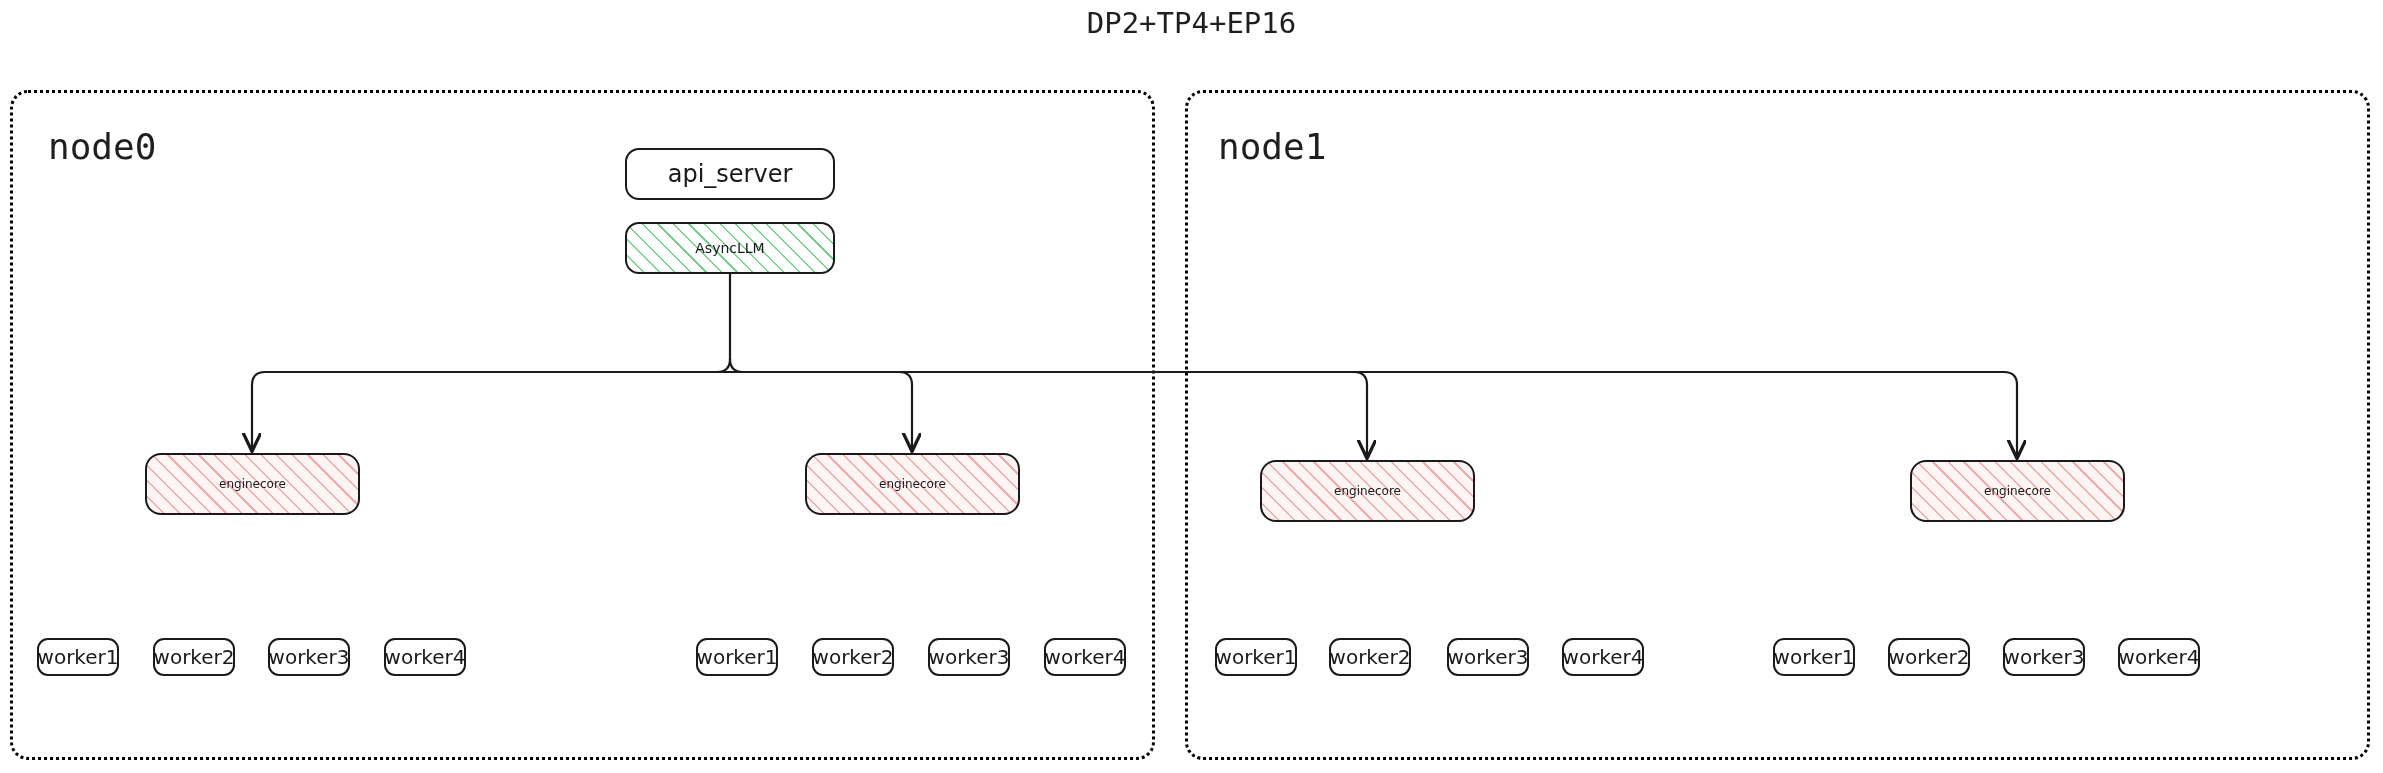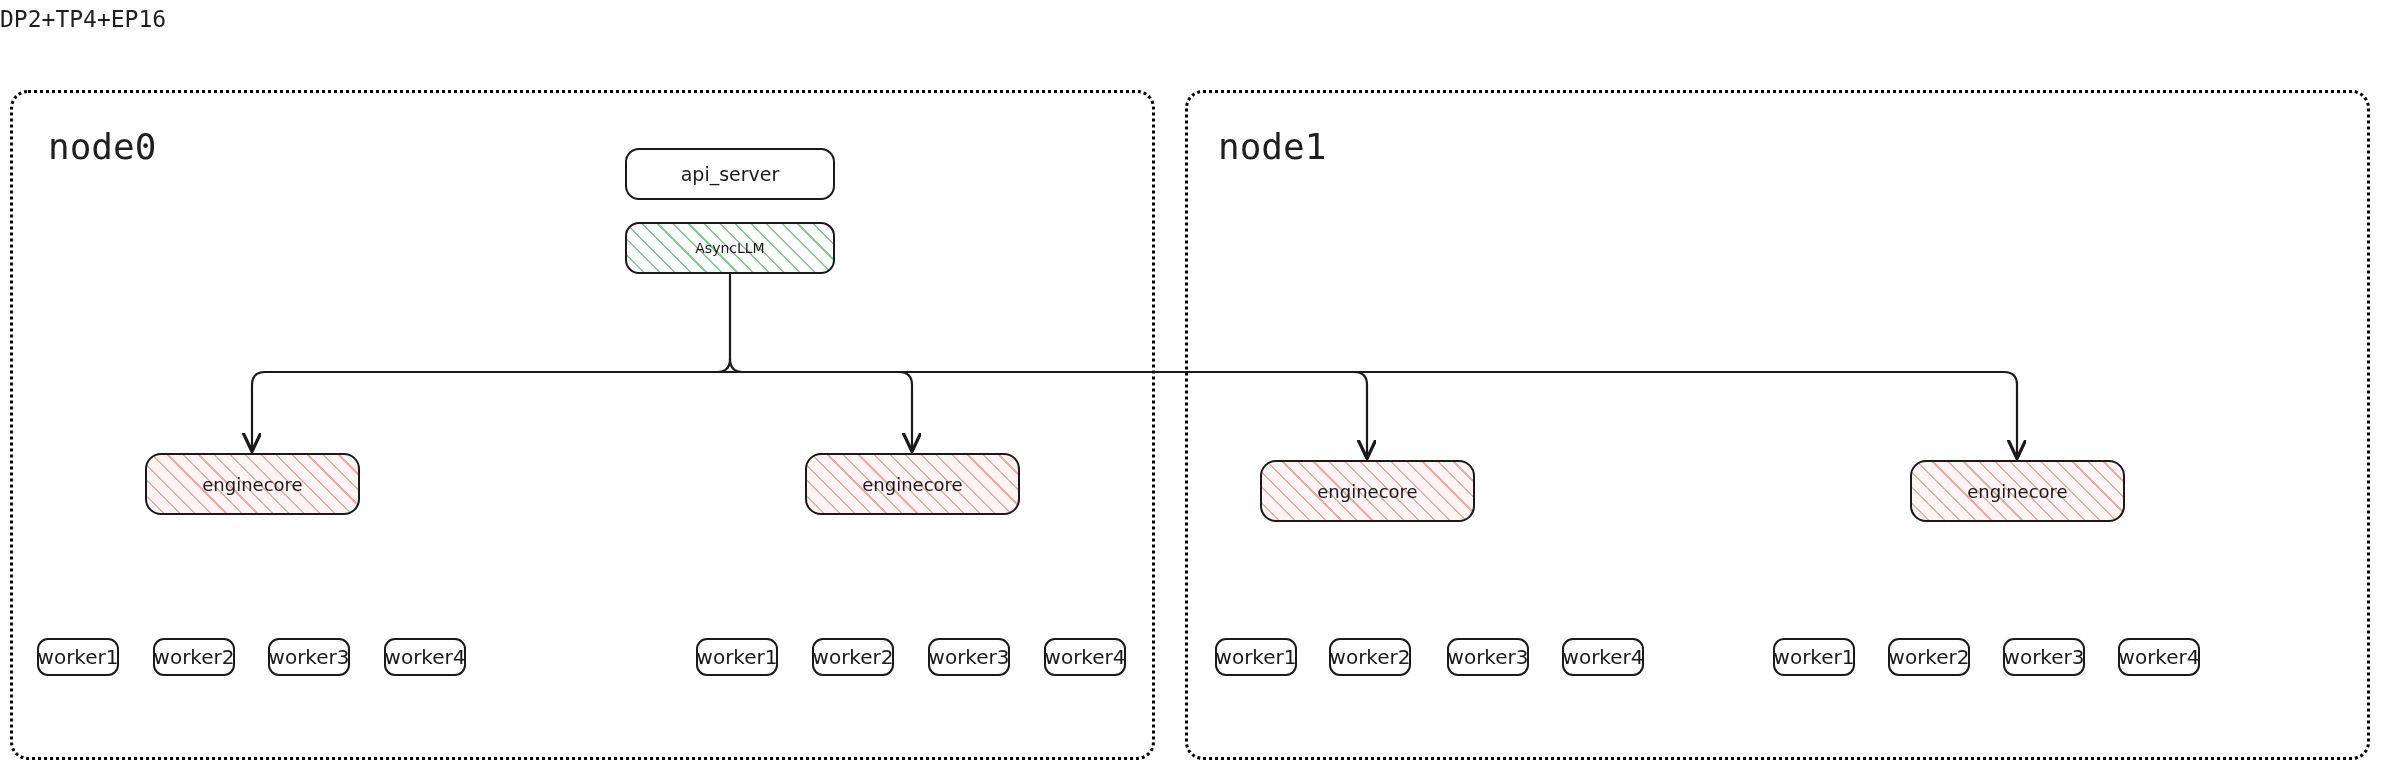--- a/index.html
+++ b/index.html
@@ -18,22 +18,23 @@
     background: #ffffff;
     overflow: hidden;
   }
 
   
   #diagram-title {
     position: absolute;
     left: 0;
     top: 6px;
     width: 2383px;
+    text-align: center;
     font-family: "DejaVu Sans Mono", "Liberation Mono", monospace;
-    font-size: 23px;
+    font-size: 29px;
     letter-spacing: 0px;
     color: #1f1f1f;
     white-space: nowrap;
   }
 
   
   .node-box {
     position: absolute;
     border: 3px dotted #000000;
     border-radius: 18px;
@@ -57,39 +58,39 @@
     justify-content: center;
     border: 2.6px solid #1a1a1a;
     background: #ffffff;
     color: #1a1a1a;
     font-family: "DejaVu Sans", "Liberation Sans", sans-serif;
     white-space: nowrap;
   }
 
   .box.api-server {
     border-radius: 14px;
-    font-size: 19px;
+    font-size: 24px;
   }
 
   .box.asyncllm {
     border-radius: 14px;
     font-size: 14px;
     background-color: #ffffff;
     background-image: repeating-linear-gradient(
       45deg,
       rgba(101, 201, 122, 0.85) 0px,
       rgba(101, 201, 122, 0.85) 1.6px,
       rgba(255, 255, 255, 0) 1.6px,
       rgba(255, 255, 255, 0) 11px
     );
   }
 
   .box.enginecore {
     border-radius: 16px;
-    font-size: 18px;
+    font-size: 12px;
     background-color: #fdf4f4;
     background-image: repeating-linear-gradient(
       45deg,
       rgba(232, 132, 132, 0.65) 0px,
       rgba(232, 132, 132, 0.65) 1.6px,
       rgba(255, 255, 255, 0) 1.6px,
       rgba(255, 255, 255, 0) 11px
     );
   }
 

